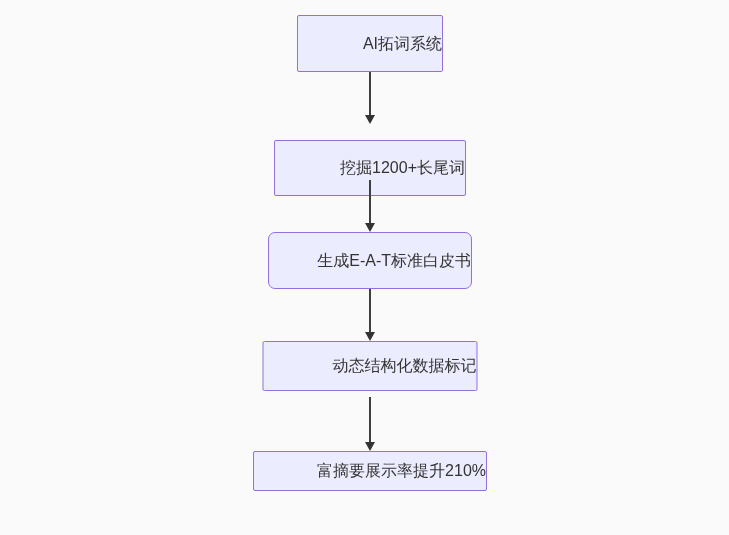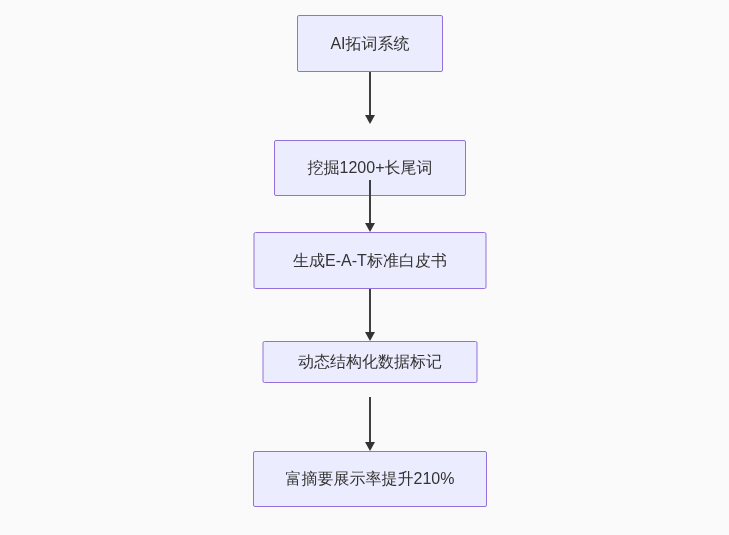--- a/index.html
+++ b/index.html
@@ -20,21 +20,21 @@
     transform: translateX(-50%);
     box-sizing: border-box;
     background: #ececff;
     border: 1px solid #9370db;
     border-radius: 2px;
     color: #333333;
     font-size: 16px;
     line-height: 1;
     display: flex;
     align-items: center;
-    justify-content: center;
+    justify-content: flex-end;
     text-align: center;
     white-space: nowrap;
   }
   .edge-line {
     position: absolute;
     left: 370px;
     transform: translateX(-50%);
     width: 2px;
     background: #3f3f3f;
   }
@@ -61,31 +61,31 @@
   <div class="edge-line" style="top:72px; height:43px;"></div>
   <div class="edge-head" style="top:115px;"></div>
 
   <div class="node" style="top:140px; width:192px; height:56px;">
     <span>挖掘1200+长尾词</span>
   </div>
 
   <div class="edge-line" style="top:180px; height:43px;"></div>
   <div class="edge-head" style="top:223px;"></div>
 
-  <div class="node" style="top:232px; width:233px; height:57px;">
+  <div class="node" style="top:232px; width:204px; height:57px;border-radius:7px;">
     <span>生成E-A-T标准白皮书</span>
   </div>
 
   <div class="edge-line" style="top:289px; height:43px;"></div>
   <div class="edge-head" style="top:332px;"></div>
 
-  <div class="node" style="top:341px; width:215px; height:42px;">
+  <div class="node" style="top:341px; width:215px; height:50px;">
     <span>动态结构化数据标记</span>
   </div>
 
   <div class="edge-line" style="top:397px; height:45px;"></div>
   <div class="edge-head" style="top:442px;"></div>
 
-  <div class="node" style="top:451px; width:234px; height:56px;">
+  <div class="node" style="top:451px; width:234px; height:40px;">
     <span>富摘要展示率提升210%</span>
   </div>
 
 </div>
 
 </body></html>

